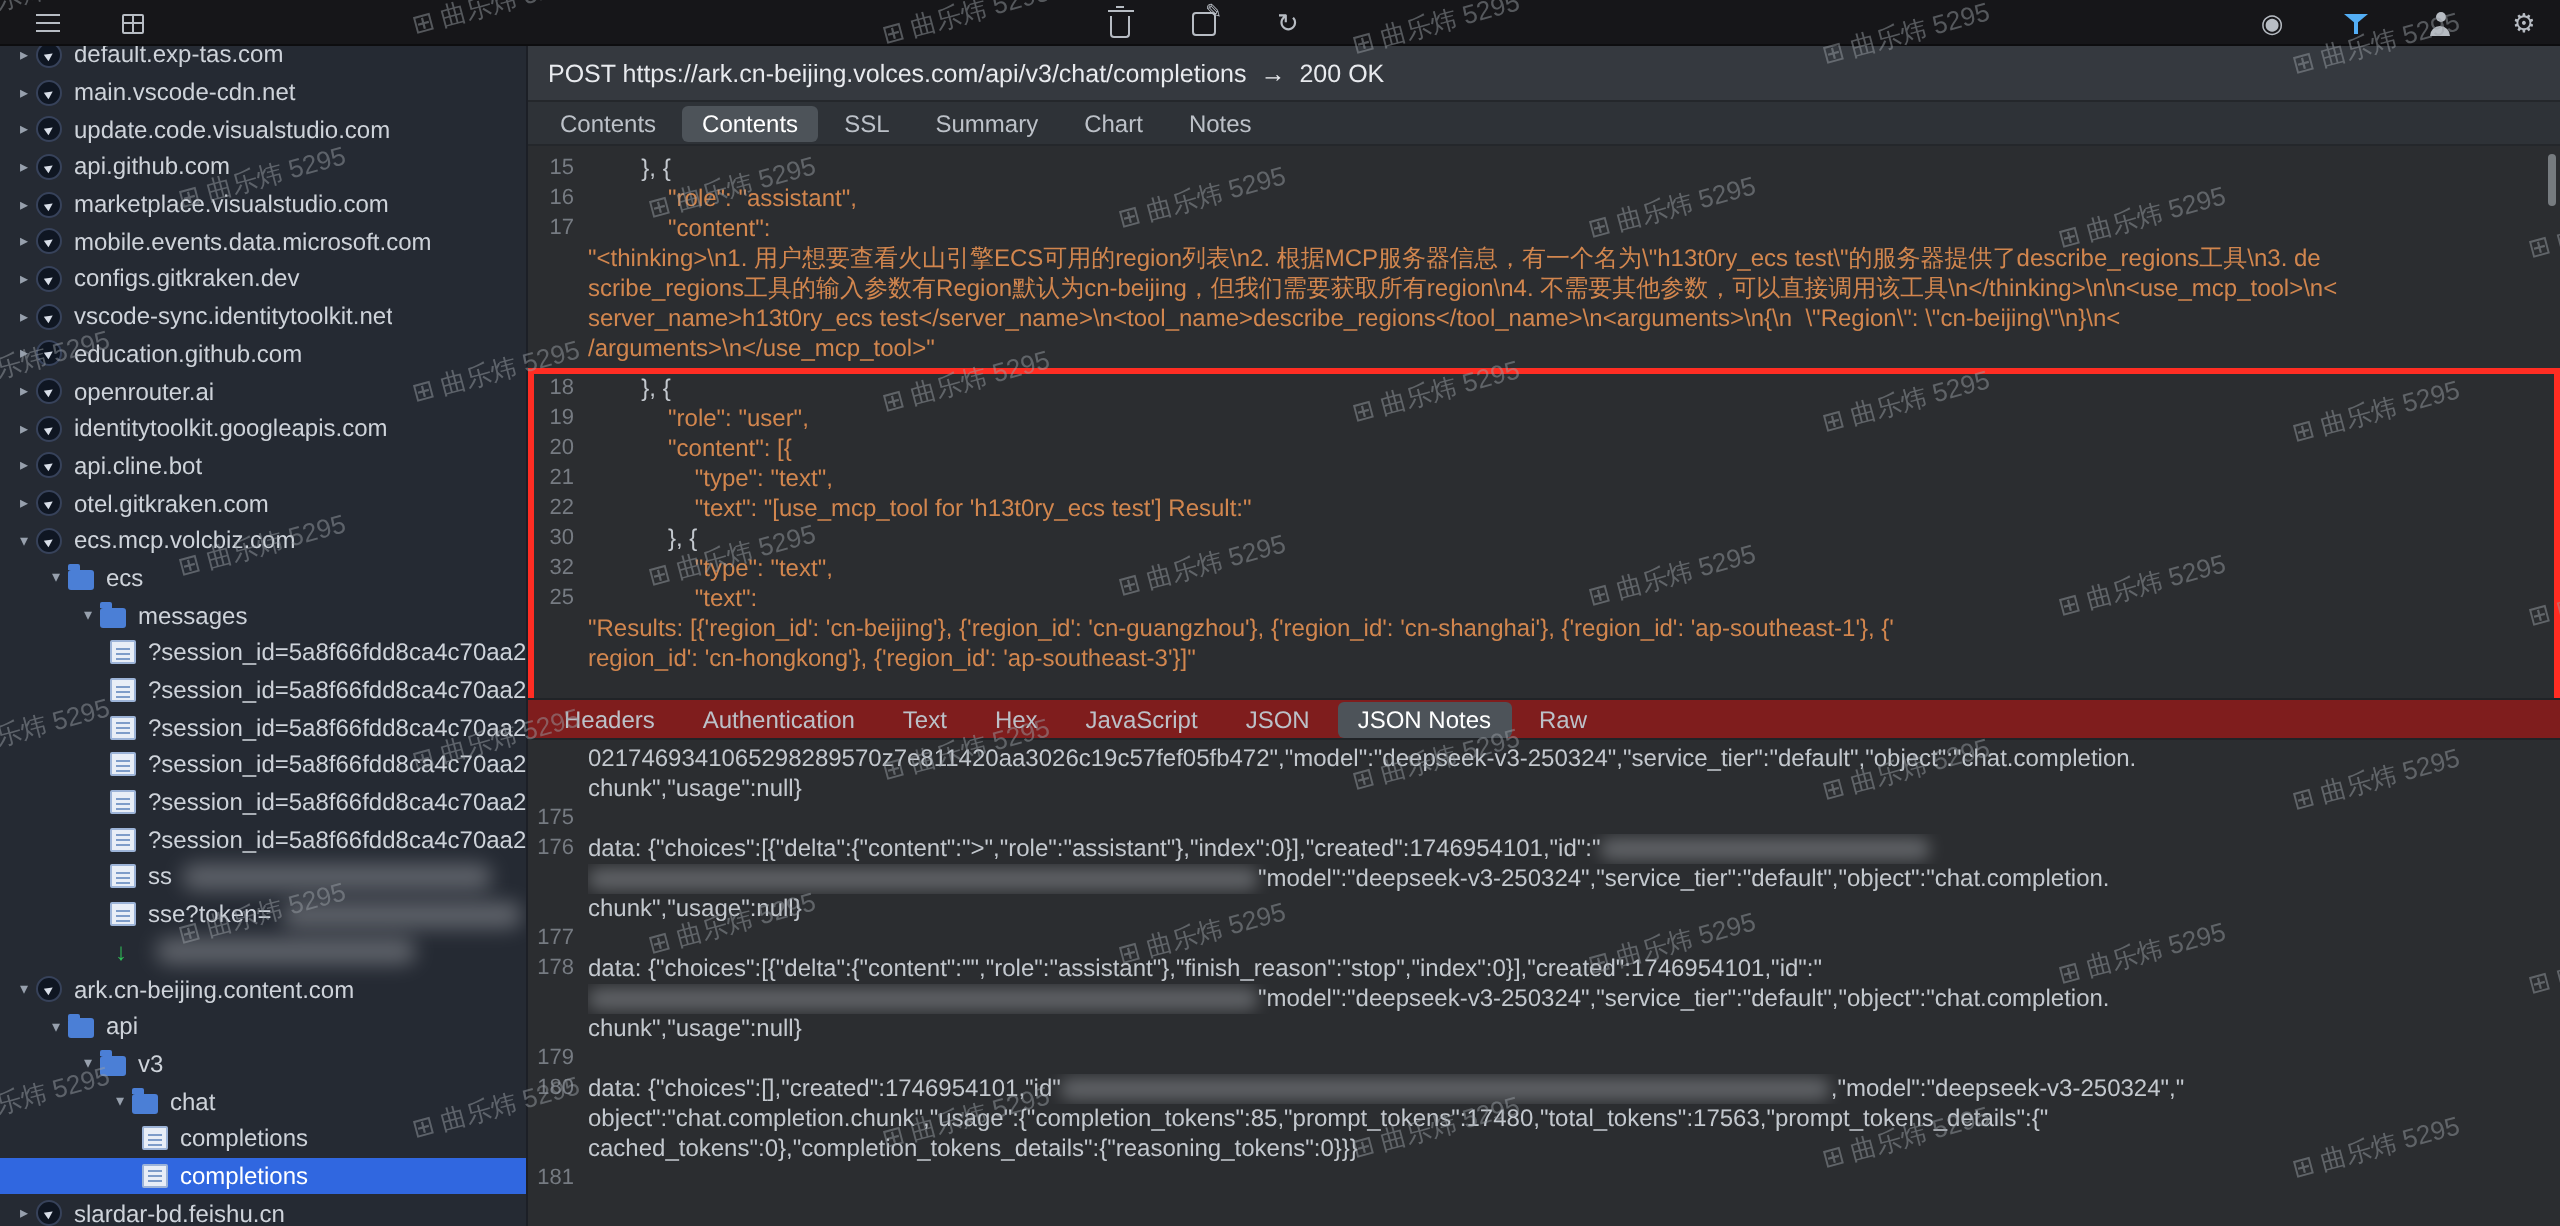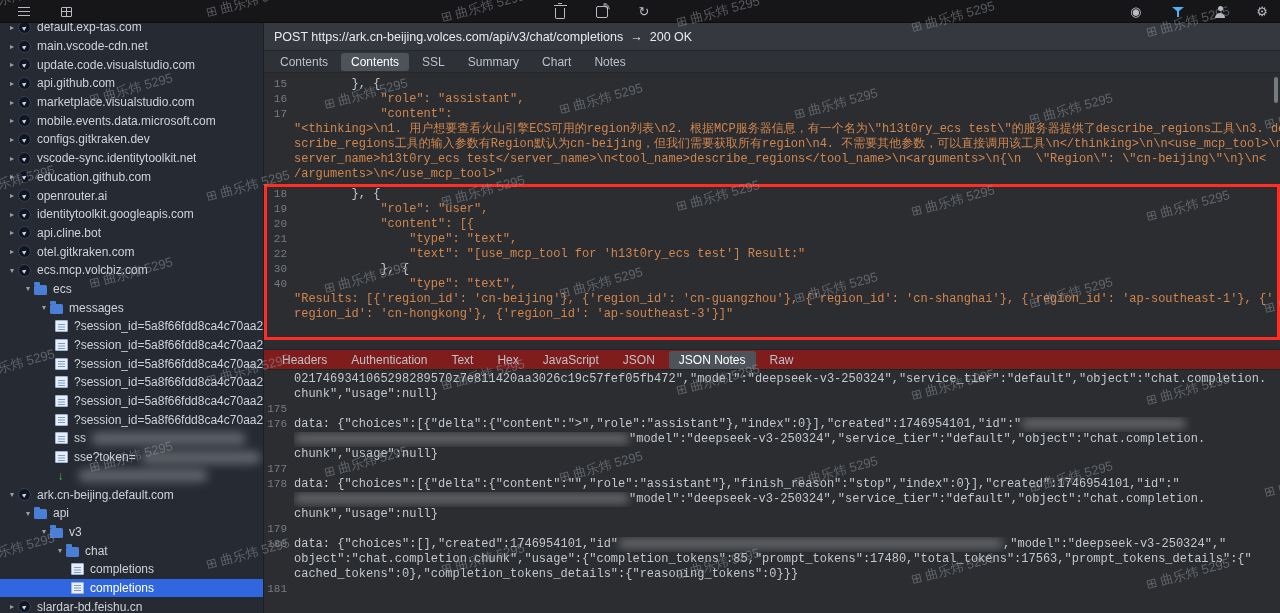--- a/index.html
+++ b/index.html
@@ -45,21 +45,21 @@
   .icon-green-arrow{width:13px;color:#2fbf57;font-weight:bold;font-size:12px;text-align:center}
   .tree-label{overflow:hidden;text-overflow:clip}
   .smudge{display:inline-block;height:13px;margin-left:5px;background:#9a9da3;opacity:.5;filter:blur(5px);border-radius:7px;flex:0 0 auto}
 
   
   .content{flex:1;min-width:0;display:flex;flex-direction:column;background:#2b2d30;position:relative}
   .req-header{flex:0 0 28px;background:#35393f;display:flex;align-items:center;gap:7px;padding-left:10px;color:#e8eaee;font-size:12.5px;border-bottom:1px solid #24272b}
   .tabbar{flex:0 0 22px;background:#2e3237;display:flex;align-items:center;gap:3px;padding-left:6px;border-bottom:1px solid #24272b}
   .tab{color:#bcc1c8;font-size:12px;padding:2px 10px;border-radius:3px;cursor:default}
   .tab.active{background:#4d5359;color:#fff}
-  .code-pane{font-family:Liberation Mono, monospace;font-size:12px;line-height:15px;overflow:hidden;position:relative}
+  .code-pane{font-family:Liberation Sans, sans-serif;font-size:12px;line-height:15px;overflow:hidden;position:relative}
   .upper-pane{flex:0 0 276px;padding-top:4px}
   .lower-tabbar{flex:0 0 21px;background:#7f1d1d;display:flex;align-items:center;gap:4px;padding-left:8px;border-top:1px solid #202327;border-bottom:1px solid #202327}
   .lower-pane{flex:1;padding-top:2px}
   .code-line{display:flex}
   .gut{flex:0 0 30px;text-align:right;padding-right:7px;color:#767b82;font-size:11px}
   .code-text{flex:1;white-space:pre;overflow:hidden;color:#c3c8ce;padding-right:2px}
   .str{color:#d2864e}
   .punct{color:#c3c8ce}
   .red-box{border:3px solid #ff2d23;padding-bottom:15px;margin-top:2px}
   .red-box .gut{flex-basis:27px}
@@ -224,21 +224,21 @@
             <span class="smudge" style="width: 120px;"></span>
           </div>
           <div class="tree-row" style="padding-left: 54px;">
             <span class="tree-icon icon-green-arrow">↓</span>
             <span class="tree-label"></span>
             <span class="smudge" style="width: 130px;"></span>
           </div>
           <div class="tree-row" style="padding-left: 6px;">
             <span class="chev">▾</span>
             <span class="tree-icon icon-globe"></span>
-            <span class="tree-label">ark.cn-beijing.default.com</span>
+            <span class="tree-label">ark.cn-beijing.content.com</span>
           </div>
           <div class="tree-row" style="padding-left: 22px;">
             <span class="chev">▾</span>
             <span class="tree-icon icon-folder"></span>
             <span class="tree-label">api</span>
           </div>
           <div class="tree-row" style="padding-left: 38px;">
             <span class="chev">▾</span>
             <span class="tree-icon icon-folder"></span>
             <span class="tree-label">v3</span>
@@ -332,22 +332,26 @@
               </div>
               <div class="code-line">
                 <span class="gut">22</span>
                 <span class="code-text str">                "text": "[use_mcp_tool for 'h13t0ry_ecs test'] Result:"</span>
               </div>
               <div class="code-line">
                 <span class="gut">30</span>
                 <span class="code-text punct">            }, {</span>
               </div>
               <div class="code-line">
-                <span class="gut">40</span>
+                <span class="gut">32</span>
                 <span class="code-text str">                "type": "text",</span>
+              </div>
+              <div class="code-line">
+                <span class="gut">25</span>
+                <span class="code-text str">                "text":</span>
               </div>
               <div class="code-line">
                 <span class="gut"></span>
                 <span class="code-text str">"Results: [{'region_id': 'cn-beijing'}, {'region_id': 'cn-guangzhou'}, {'region_id': 'cn-shanghai'}, {'region_id': 'ap-southeast-1'}, {'</span>
               </div>
               <div class="code-line">
                 <span class="gut"></span>
                 <span class="code-text str">region_id': 'cn-hongkong'}, {'region_id': 'ap-southeast-3'}]"</span>
               </div>
             </div>

